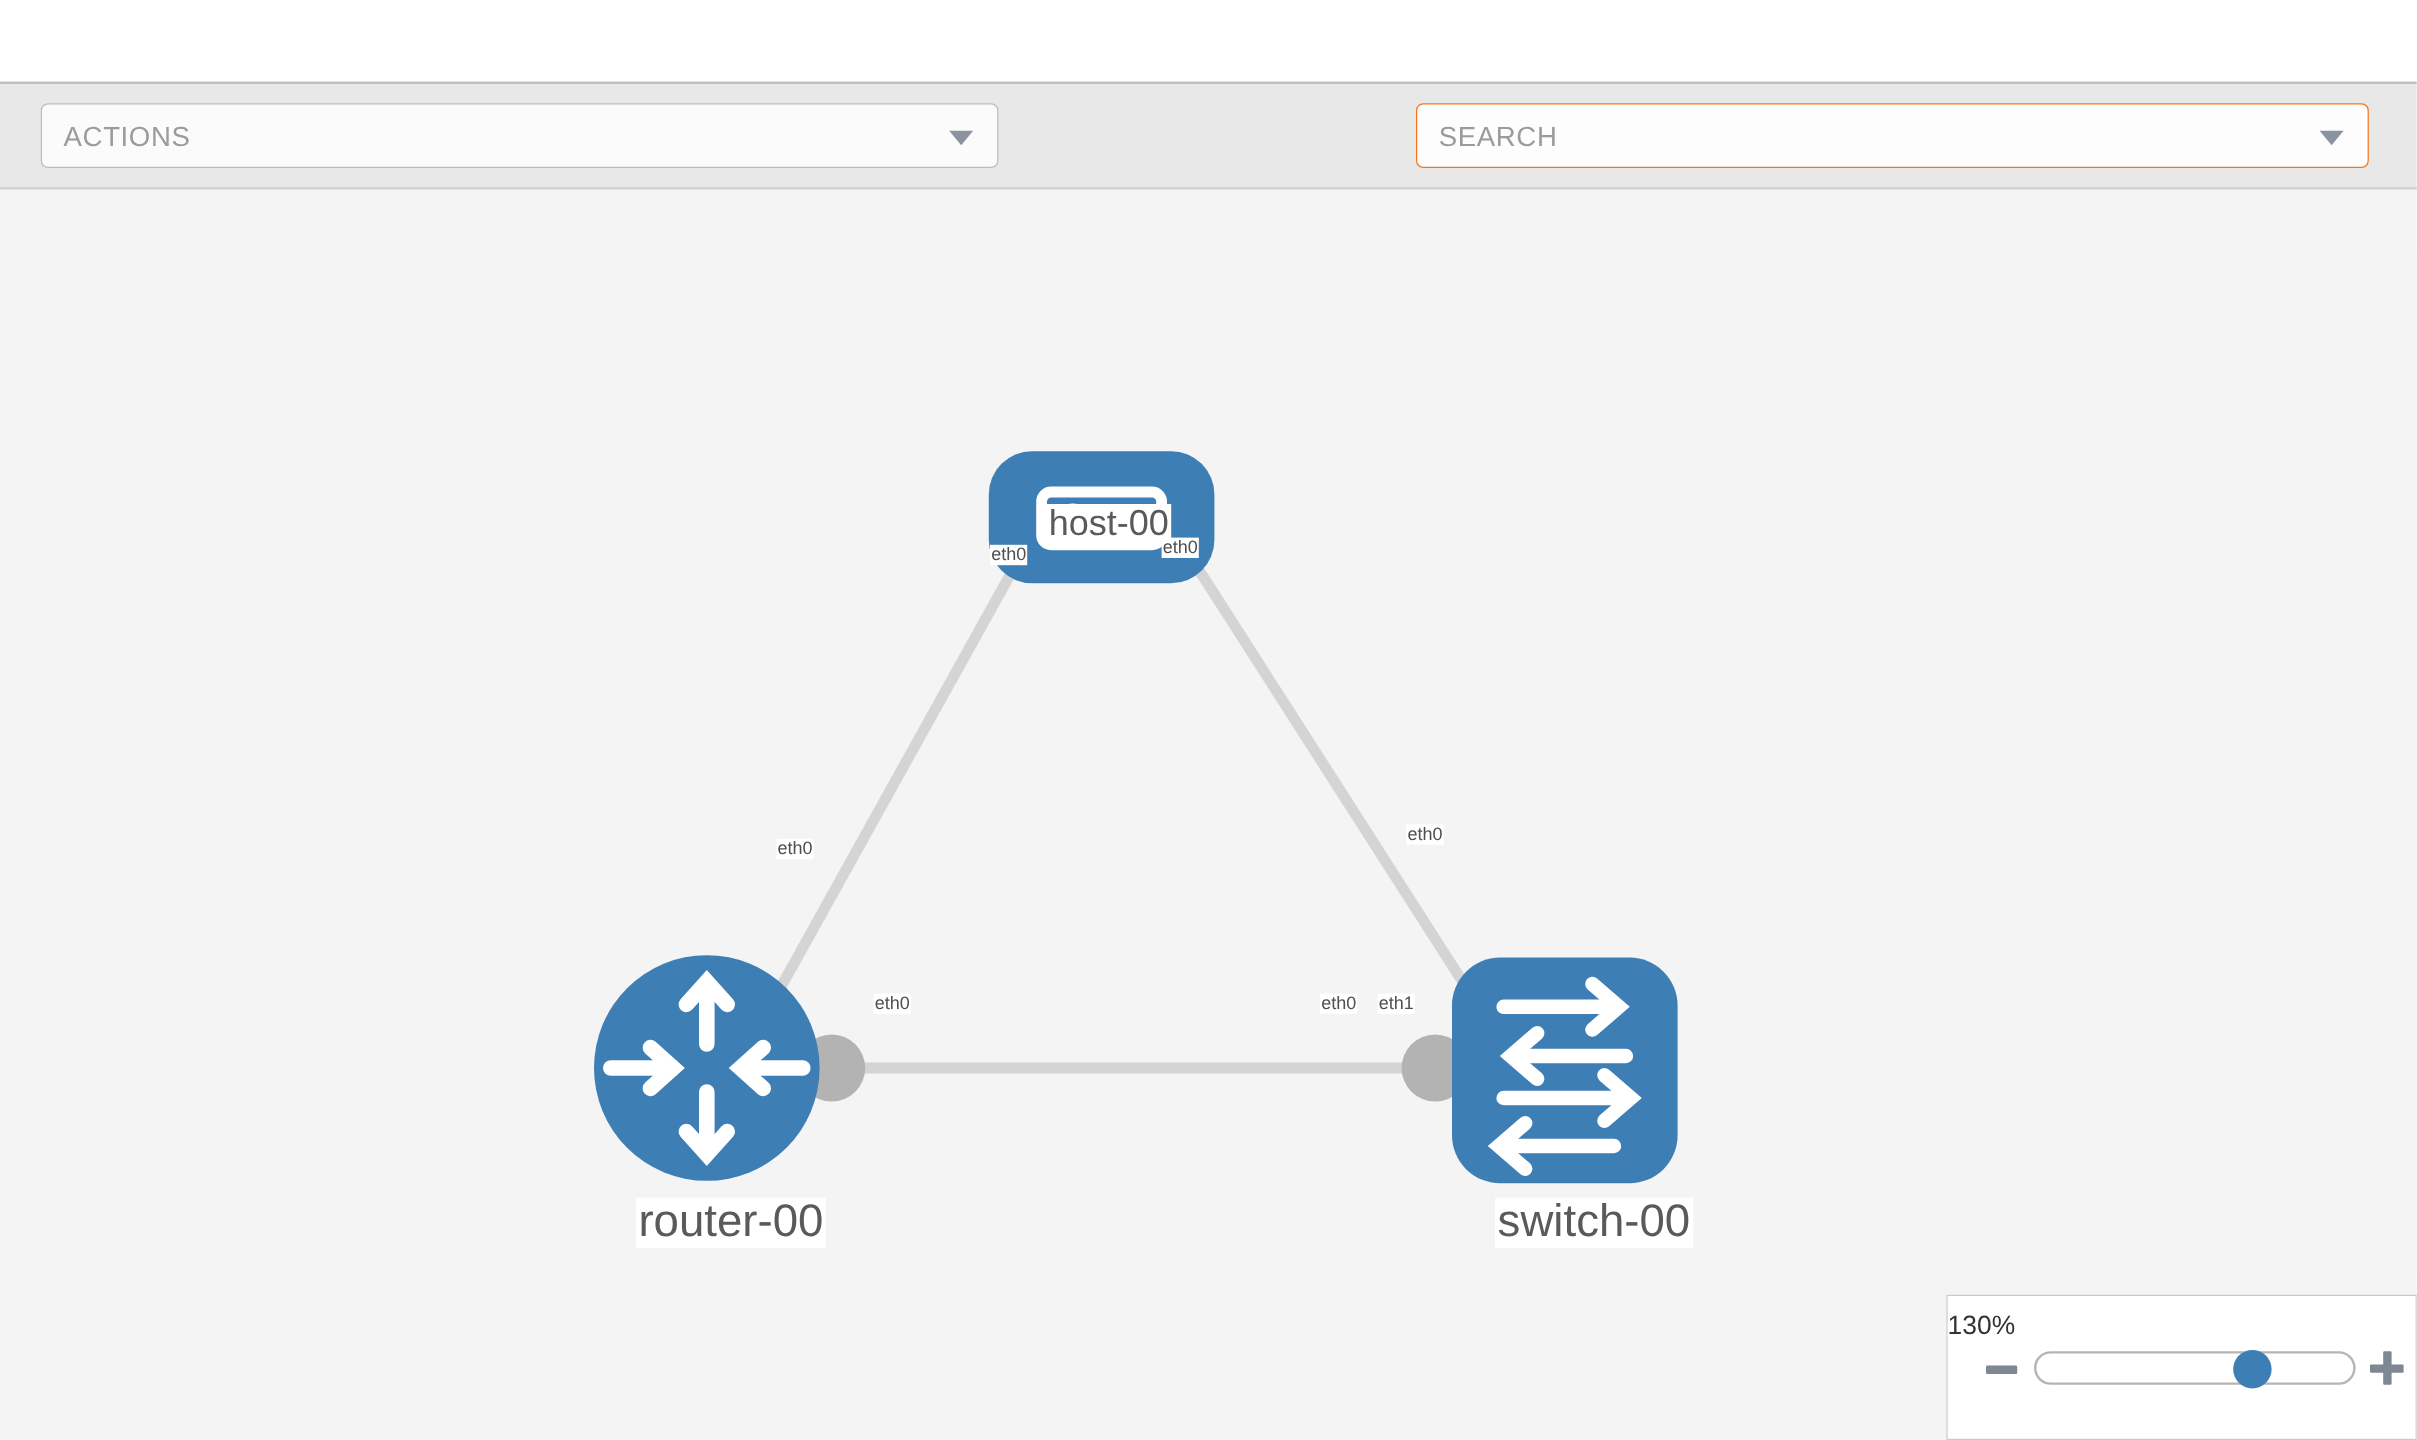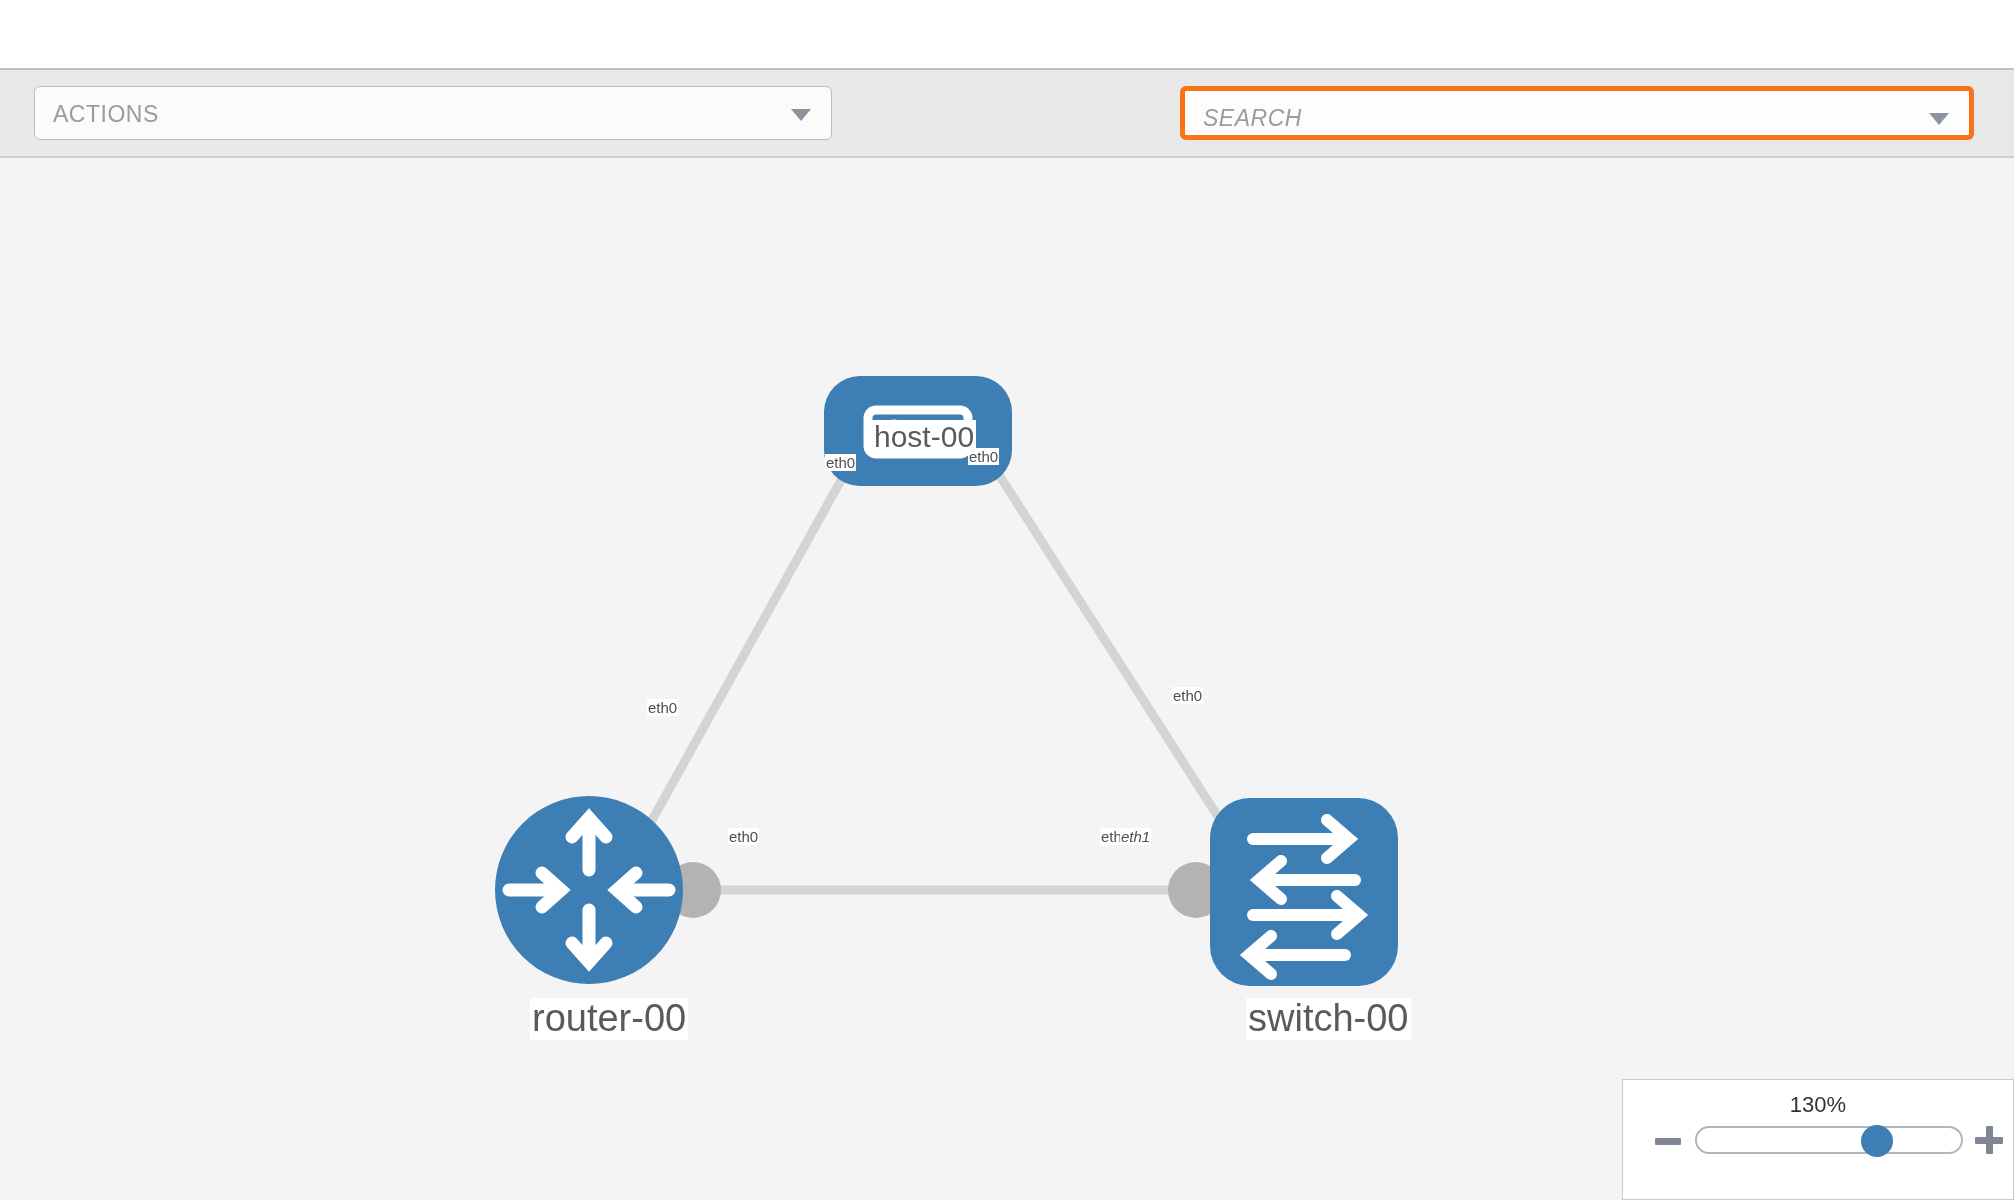--- a/index.html
+++ b/index.html
@@ -100,25 +100,24 @@
   .wrench-icon { left: 1046px; top: 97px; }
   .key-icon    { left: 1112px; top: 97px; }
 
   .search-select {
     position: absolute;
     left: 1180px;
     top: 16px;
     width: 794px;
     height: 54px;
     background: #fdfdfd;
-    border: 5px solid #f97316;
+    border: 1px solid #f97316;
     border-radius: 6px;
     box-sizing: border-box;
     cursor: text;
-    font-style: italic;
   }
   .search-label {
     position: absolute;
     left: 18px;
     top: 14px;
     font-size: 23px;
     color: #9b9b9b;
     letter-spacing: 0.5px;
   }
 
@@ -161,21 +160,21 @@
     width: 392px;
     height: 121px;
     background: #ffffff;
     border: 1px solid #c9c9c9;
     box-sizing: border-box;
   }
   .zoom-value {
     position: absolute;
     top: 12px;
     left: 0; right: 0;
-    text-align: center;
+    text-align: left;
     font-size: 22px;
     color: #333333;
   }
   .zoom-minus {
     position: absolute;
     left: 32px;
     top: 58px;
     width: 26px;
     height: 7px;
     background: #7e8793;
@@ -332,21 +331,21 @@
     <div class="node-label" style="left:1246px; top:840px;">switch-00</div>
 
     <div class="edge-label" style="left:825px; top:296px;">eth0</div>
     <div class="edge-label" style="left:968px; top:290px;">eth0</div>
 
     <div class="edge-label" style="left:647px; top:541px;">eth0</div>
     <div class="edge-label" style="left:1172px; top:529px;">eth0</div>
 
     <div class="edge-label" style="left:728px; top:670px;">eth0</div>
     <div class="edge-label" style="left:1100px; top:670px;">eth0</div>
-    <div class="edge-label" style="left:1120px; top:670px;font-style:italic;">eth1</div>
+    <div class="edge-label" style="left:1148px; top:670px;">eth1</div>
   </div>
 
   <div class="zoom-panel">
     <div class="zoom-value">130%</div>
     <div class="zoom-minus"></div>
     <div class="zoom-track"></div>
     <div class="zoom-thumb"></div>
     <div class="zoom-plus"></div>
   </div>
 

